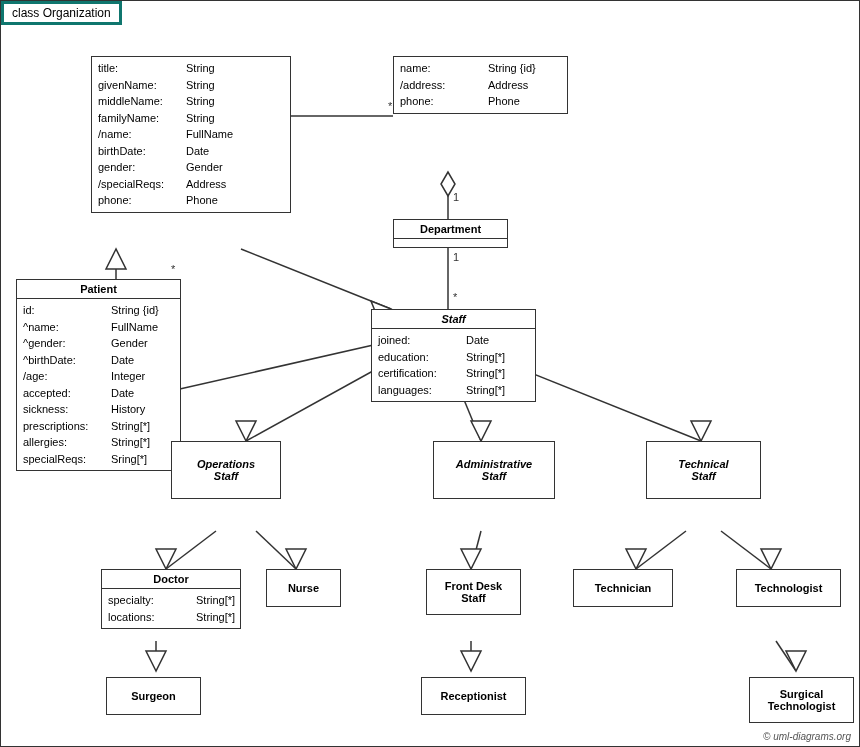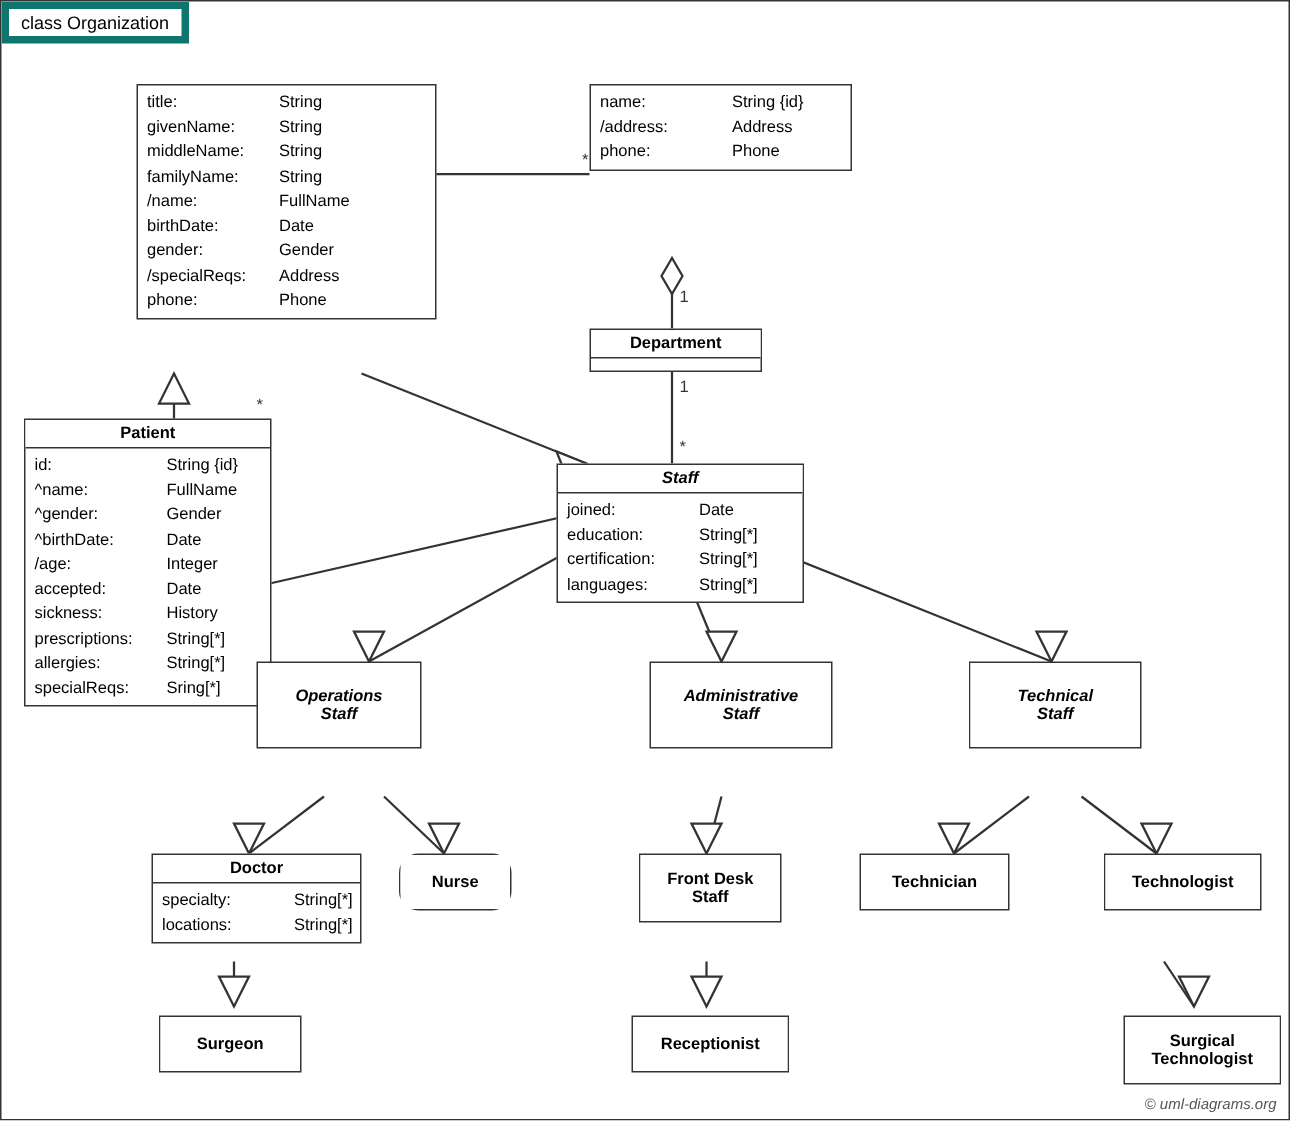--- a/index.html
+++ b/index.html
@@ -14,21 +14,21 @@
     }
     #diagram-container {
       width: 860px;
       height: 747px;
       position: relative;
       border: 1px solid #333;
     }
     .diagram-title {
       position: absolute;
       top: 0; left: 0;
-      border: 5px solid #0f766e;
+      border: 3px solid #0f766e;
       background: #fff;
       padding: 2px 8px;
       font-size: 12px;
       font-weight: normal;
     }
     .uml-class {
       position: absolute;
       border: 1px solid #333;
       background: #fff;
       text-align: center;
@@ -297,21 +297,21 @@
           <span class="attr-name">specialty:</span>
           <span class="attr-type">String[*]</span>
         </div>
       <div class="attr-row">
           <span class="attr-name">locations:</span>
           <span class="attr-type">String[*]</span>
         </div>
     </div>
   </div>
 
-  <div class="uml-class" style="left:265px; top:568px; width:75px; height:38px;border-radius:13px;">
+  <div class="uml-class" style="left:265px; top:568px; width:75px; height:38px;">
     <div class="class-header normal" style="border-bottom:none; height:100%; display:flex; align-items:center; justify-content:center;">Nurse</div>
   </div>
 
   <div class="uml-class" style="left:425px; top:568px; width:95px; height:46px;">
     <div class="class-header normal" style="border-bottom:none; height:100%; display:flex; align-items:center; justify-content:center;">Front Desk<br>Staff</div>
   </div>
 
   <div class="uml-class" style="left:572px; top:568px; width:100px; height:38px;">
     <div class="class-header normal" style="border-bottom:none; height:100%; display:flex; align-items:center; justify-content:center;">Technician</div>
   </div>

